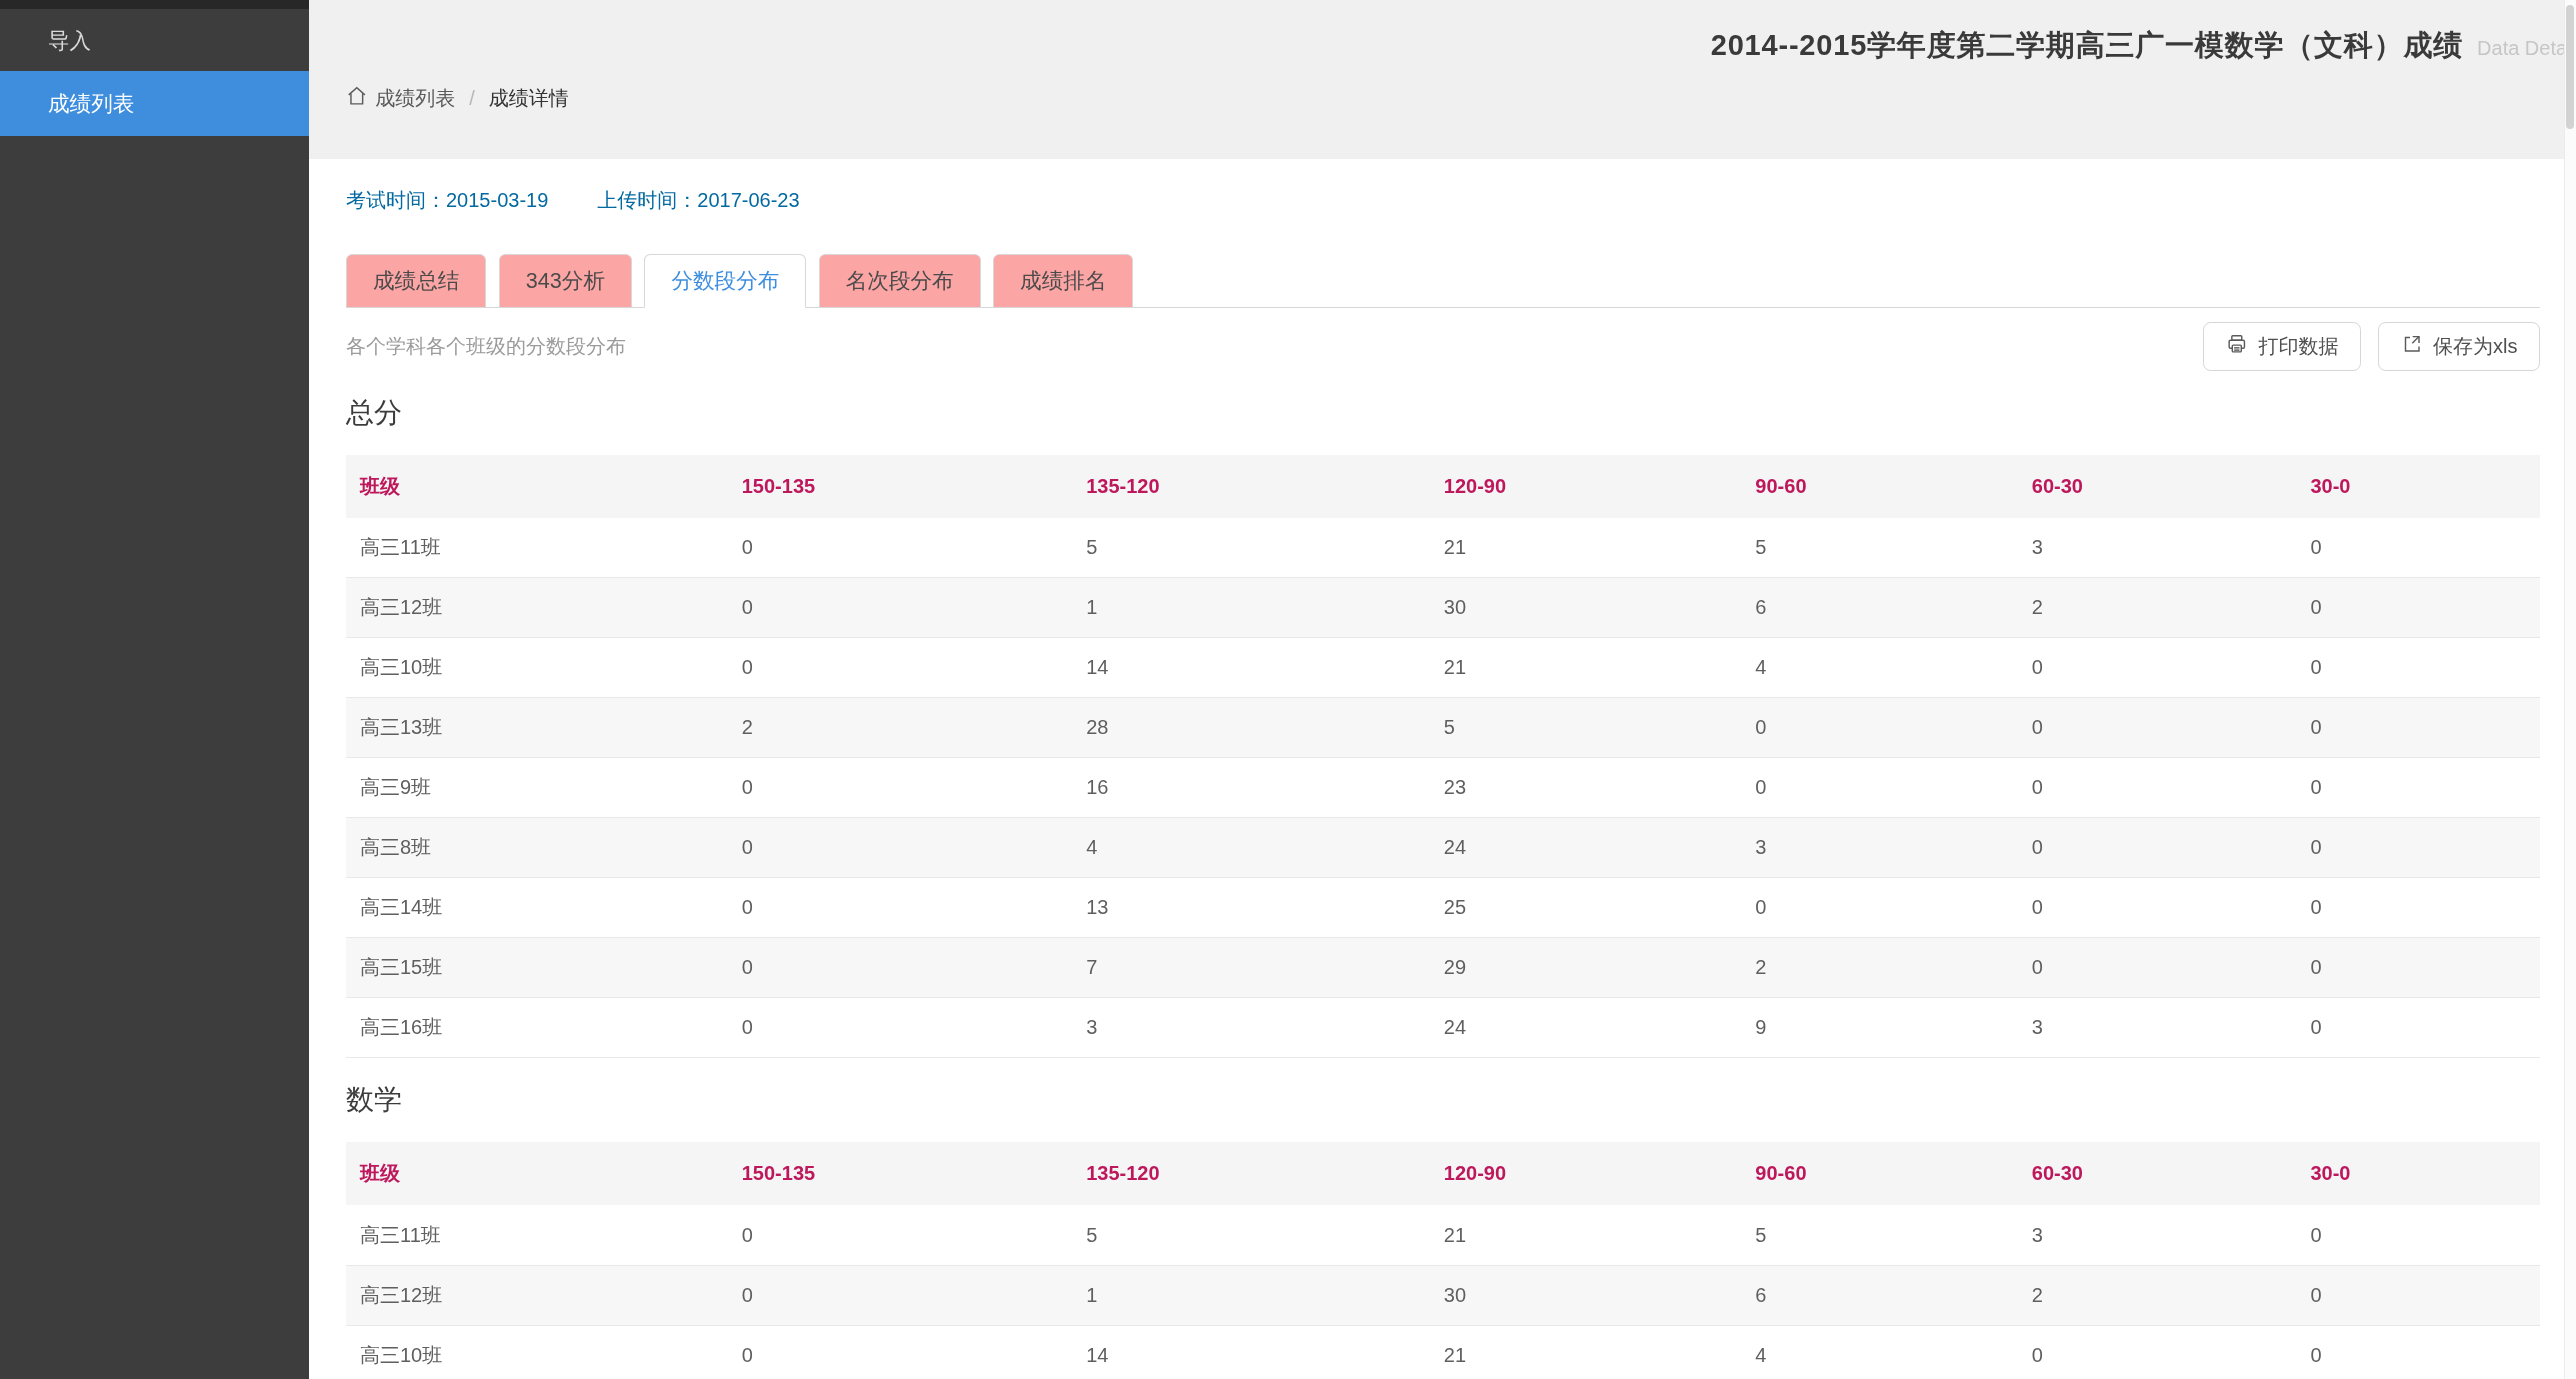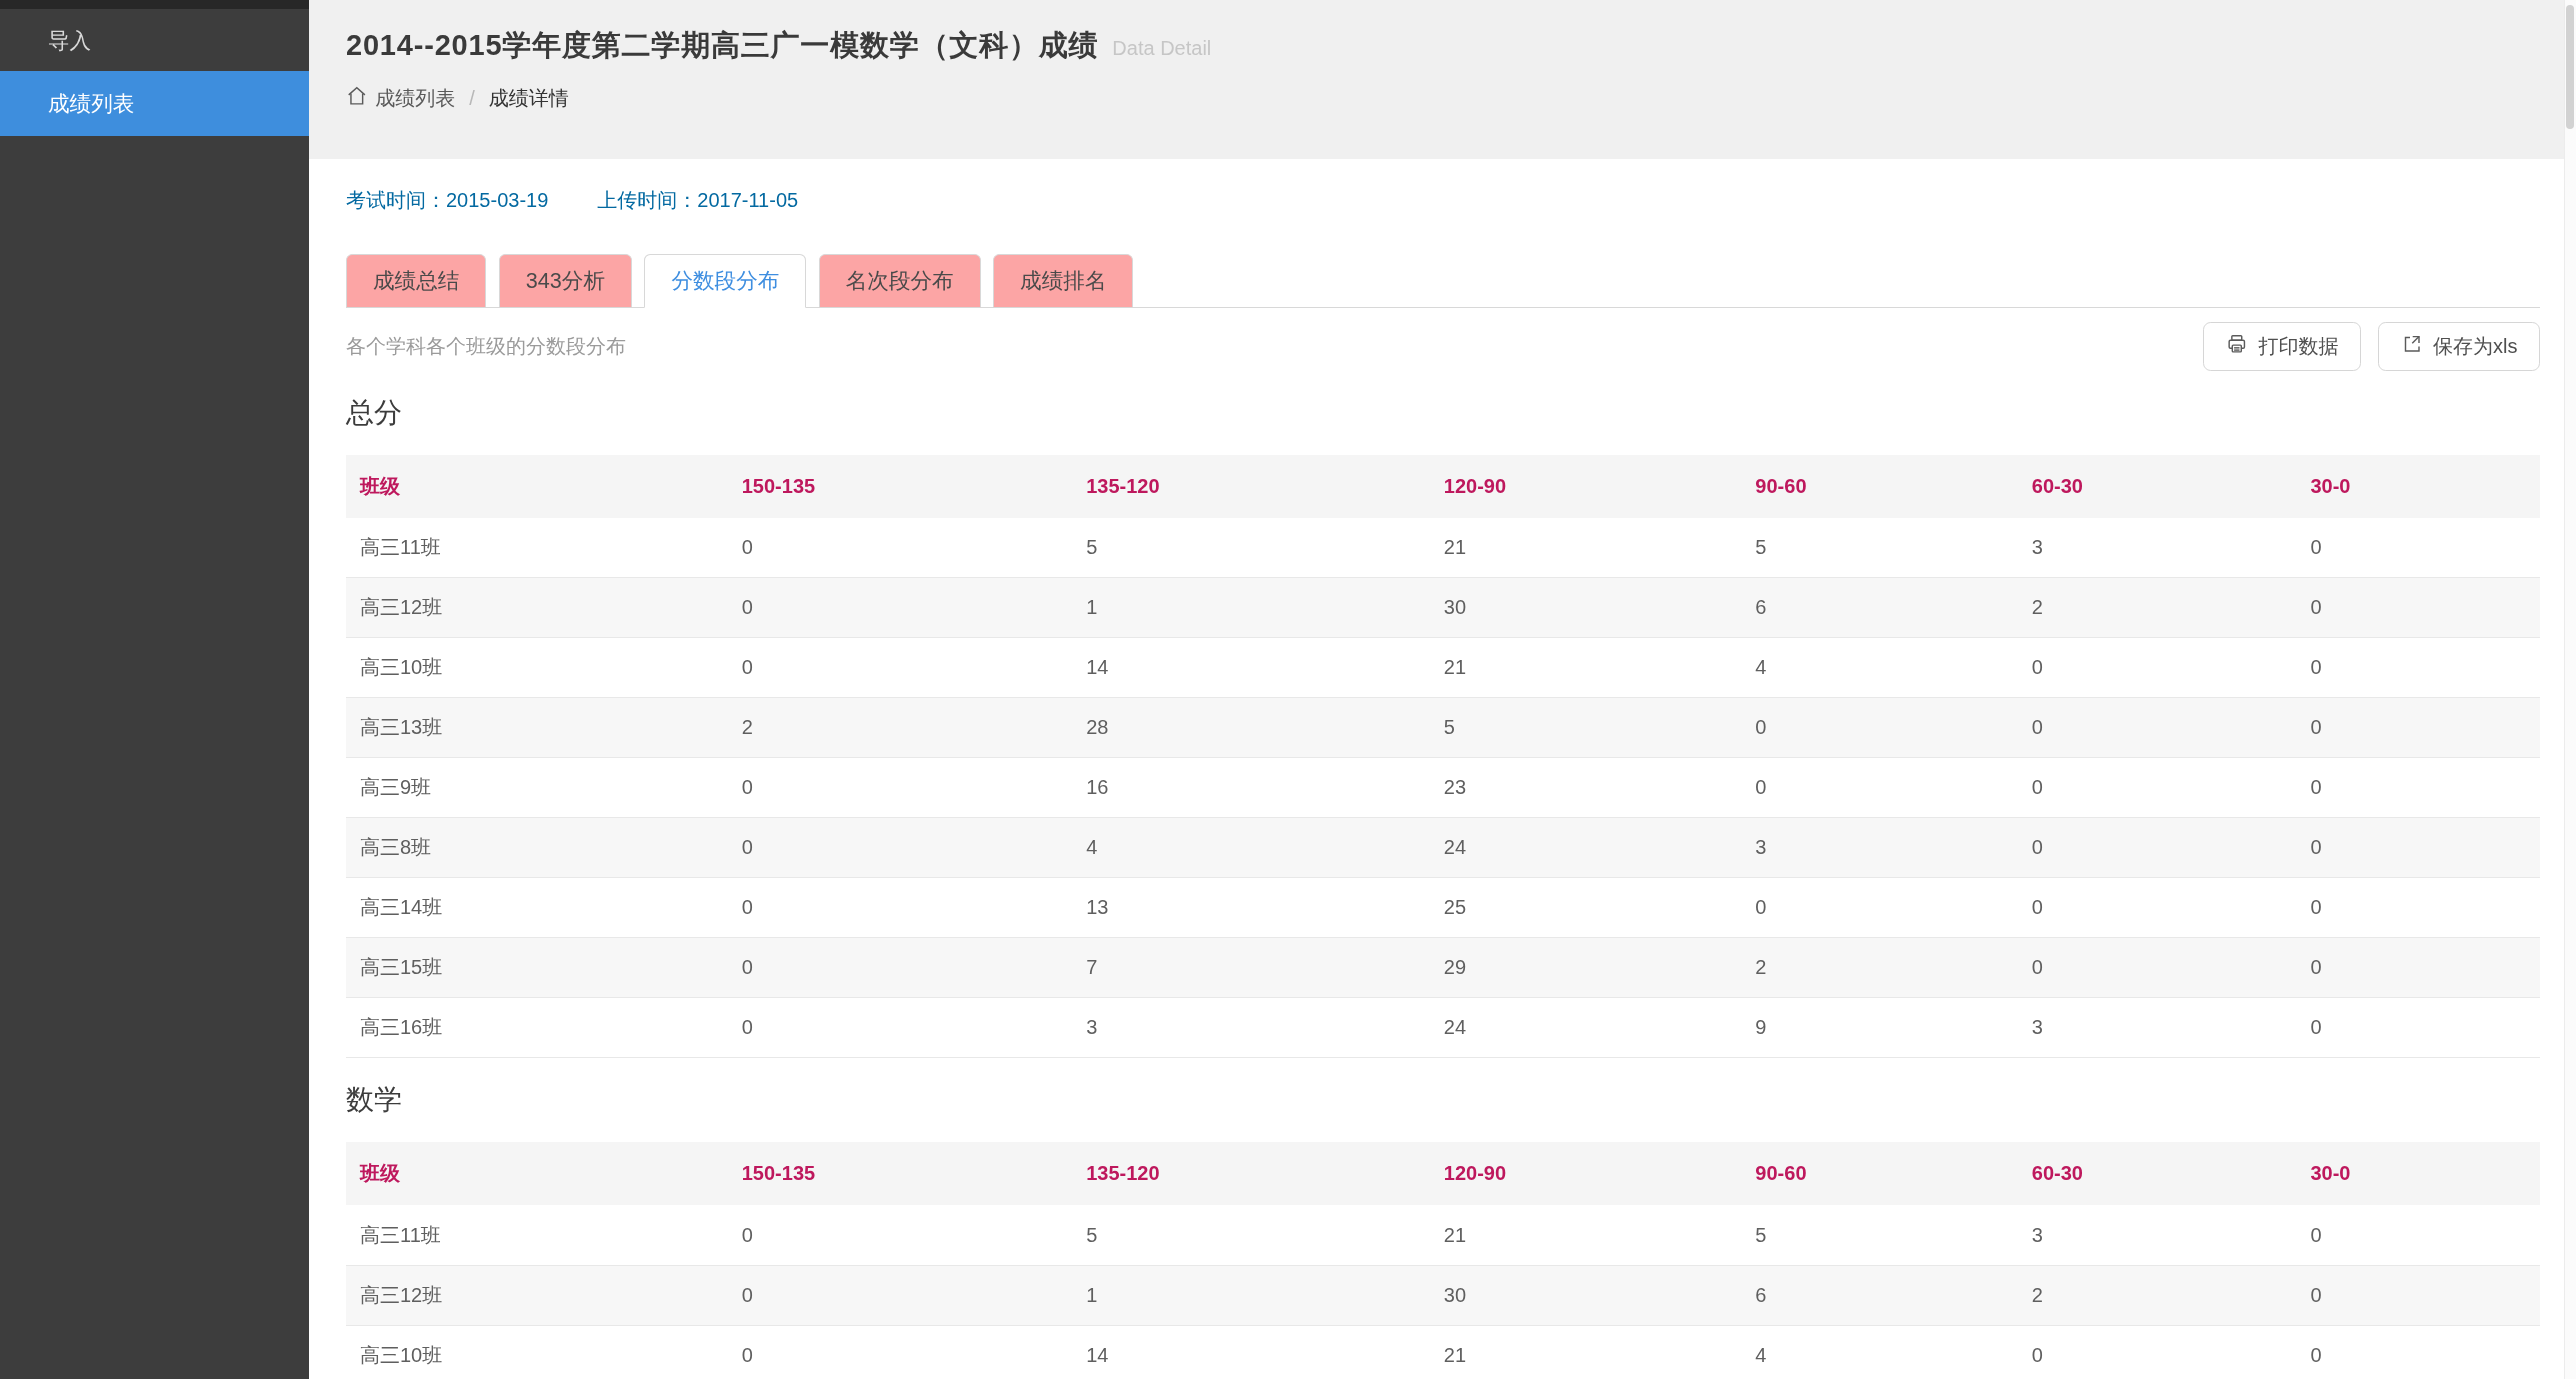--- a/index.html
+++ b/index.html
@@ -13,21 +13,21 @@
   
   .sidebar { position:absolute; left:0; top:0; width:309px; height:1379px; background:#3d3d3d; z-index:5; }
   .sidebar-topstrip { height:9.3px; background:#272727; }
   .nav-item { height:62px; display:flex; align-items:center; padding-left:48px;
               color:#d9d9d9; font-size:21.6px; cursor:pointer; }
   .nav-item.active { background:#3e8edd; color:#ffffff; height:65px; }
 
   
   .main { margin-left:309px; height:1379px; overflow:hidden; }
   .page-header { background:#f0f0f0; height:159px; padding-left:37px; }
-  .page-title-row { padding-top:26px; display:flex; align-items:baseline; }
+  .page-title-row { padding-top:26px; display:flex; align-items:baseline;justify-content:flex-end; }
   .page-title { font-size:29px; font-weight:600; color:#3a3a3a; letter-spacing:0.8px; }
   .page-subtitle { font-size:20px; color:#c6c6c6; margin-left:14px; font-weight:400; }
   .breadcrumb { margin-top:18.5px; display:flex; align-items:center; font-size:20px; color:#5a5a5a; }
   .breadcrumb svg { margin-right:7.7px; }
   .crumb-sep { margin:0 14px; color:#b8b8b8; }
   .crumb-current { color:#333333; }
 
   .content { padding:0 36px 0 37px; background:#ffffff; }
 
   .meta-row { margin-top:28px; display:flex; font-size:20px; color:#0369a1; }
@@ -94,21 +94,21 @@
     </div>
   </div>
 
   <div class="content">
 
     <div class="meta-row">
       <div class="meta-item">
         <span>考试时间：</span><span>2015-03-19</span>
       </div>
       <div class="meta-item">
-        <span>上传时间：</span><span>2017-11-05</span>
+        <span>上传时间：</span><span>2017-06-23</span>
       </div>
     </div>
 
     <div class="tabs">
       <div class="tab">成绩总结</div>
       <div class="tab">343分析</div>
       <div class="tab active">分数段分布</div>
       <div class="tab">名次段分布</div>
       <div class="tab">成绩排名</div>
     </div>

